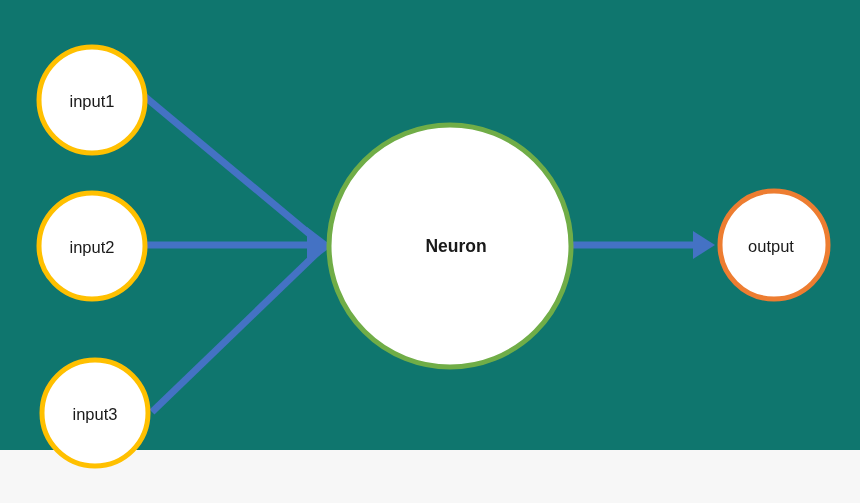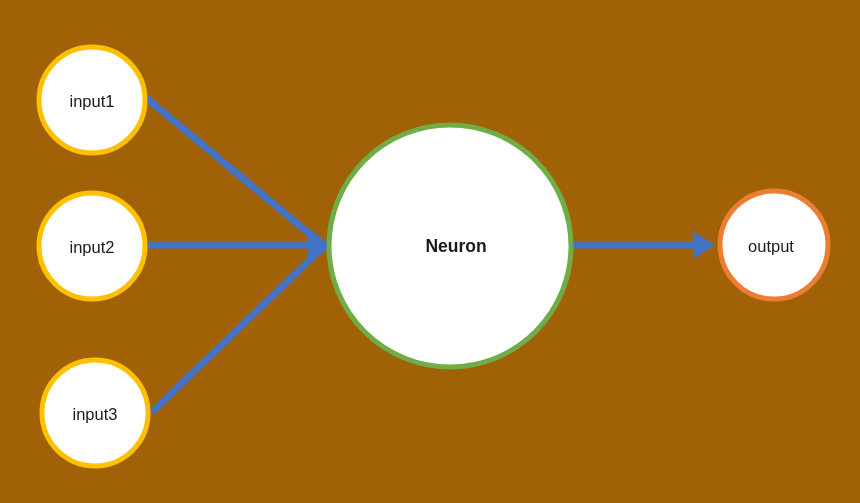--- a/index.html
+++ b/index.html
@@ -9,22 +9,22 @@
   body {
     width: 860px;
     height: 503px;
     background: #f7f7f7;
     font-family: "Liberation Sans", sans-serif;
     overflow: hidden;
   }
   #diagram-root {
     position: relative;
     width: 860px;
-    height: 503px;
-    background: #a16207;
+    height: 450px;
+    background: #0f766e;
   }
   #diagram-svg {
     position: absolute;
     top: 0;
     left: 0;
     width: 860px;
     height: 503px;
     display: block;
   }
   .node-label {

